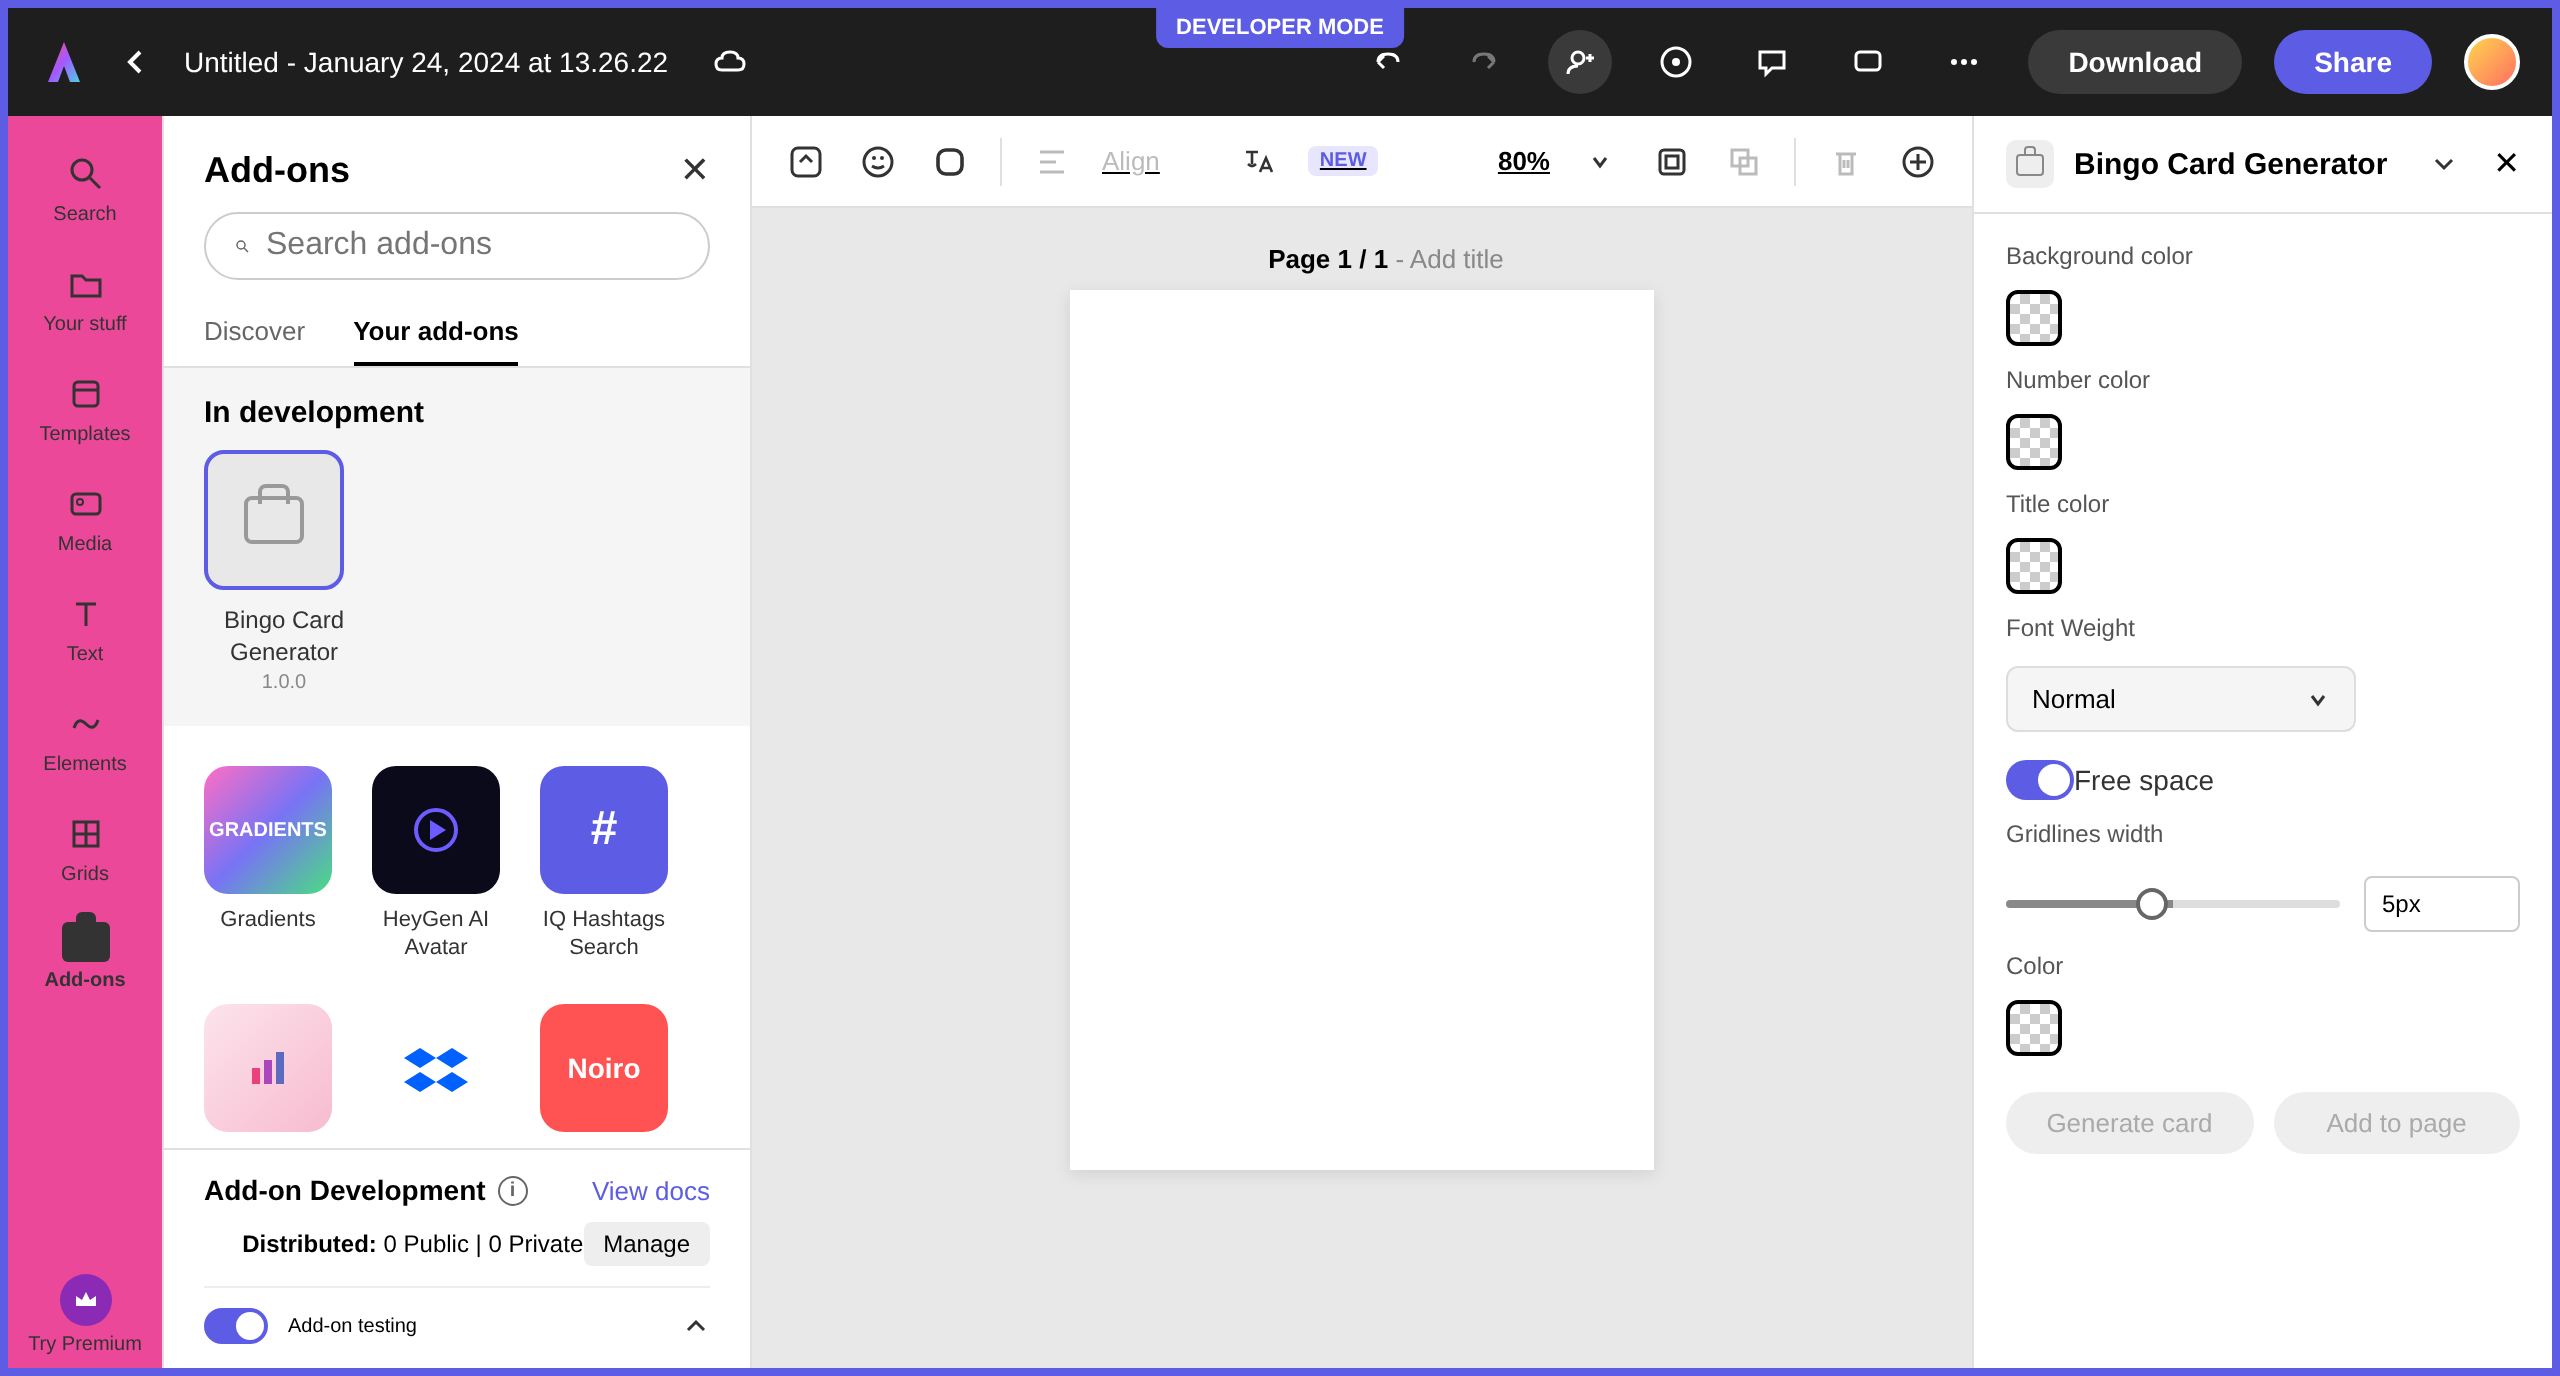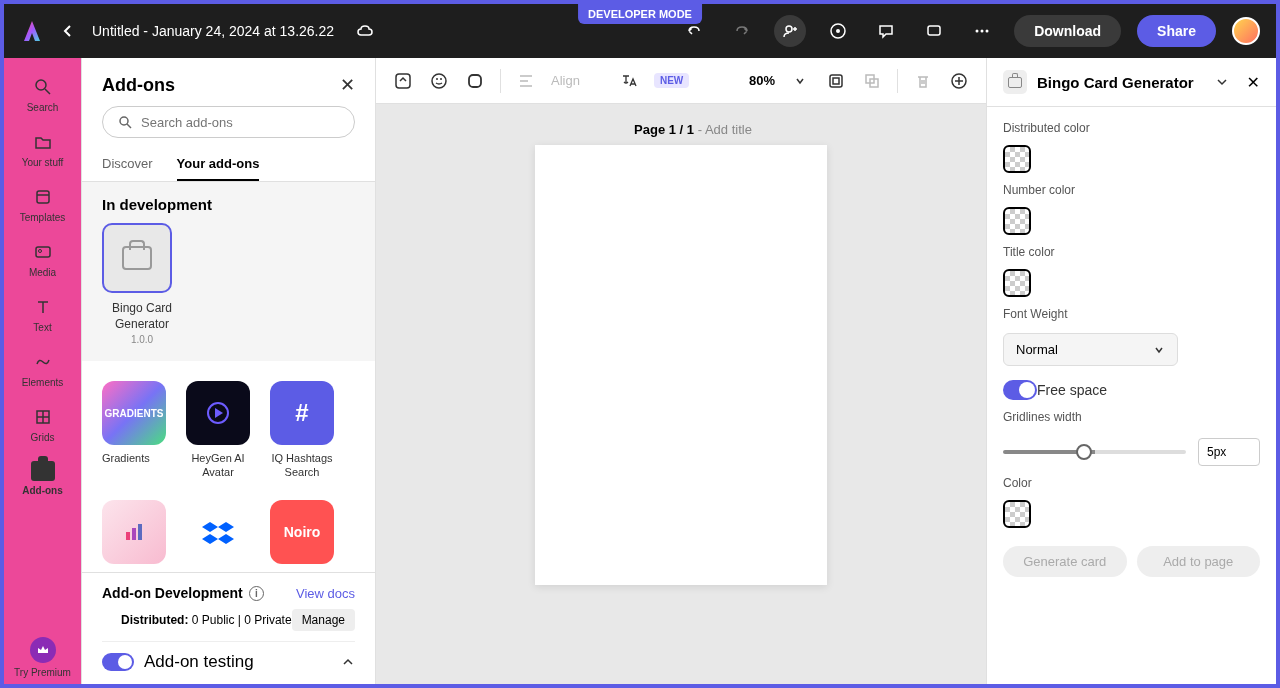--- a/index.html
+++ b/index.html
@@ -26,57 +26,57 @@
 .rail-icon { width: 22px; height: 22px; display: flex; align-items: center; justify-content: center; }
 .premium-icon { width: 26px; height: 26px; border-radius: 50%; background: #8b2bb5; display: flex; align-items: center; justify-content: center; color: #fff; }
 .addons-rail-icon { width: 24px; height: 20px; background: #333; border-radius: 3px; position: relative; }
 .addons-rail-icon::before { content: ''; position: absolute; top: -5px; left: 50%; transform: translateX(-50%); width: 10px; height: 6px; background: #333; border-radius: 3px 3px 0 0; }
 
 .addons-panel { width: 294px; background: #fff; border-right: 1px solid #e0e0e0; display: flex; flex-direction: column; }
 .addons-header { display: flex; align-items: center; justify-content: space-between; padding: 16px 20px 10px; }
 .addons-header h2 { font-size: 18px; font-weight: 700; }
 .close-x { font-size: 18px; cursor: pointer; color: #333; }
 .search-box { margin: 0 20px 10px; border: 1px solid #ccc; border-radius: 20px; padding: 7px 14px; display: flex; align-items: center; gap: 8px; }
-.search-box input { border: none; outline: none; font-size: 13px; flex: 1; }
+.search-box input { border: none; outline: none; font-size: 16px; flex: 1; }
 .tabs-row { display: flex; gap: 24px; padding: 0 20px; border-bottom: 1px solid #e0e0e0; }
 .tab { padding: 8px 0; font-size: 13px; color: #666; cursor: pointer; border-bottom: 2px solid transparent; }
 .tab.active { color: #000; font-weight: 600; border-bottom-color: #000; }
 .addons-body { flex: 1; overflow: auto; background: #f5f5f5; padding: 14px 20px; }
 .section-title { font-size: 15px; font-weight: 600; margin-bottom: 10px; }
 .dev-card { width: 70px; height: 70px; background: #e8e8e8; border: 2.5px solid #5c5ce5; border-radius: 10px; display: flex; align-items: center; justify-content: center; cursor: pointer; }
 .addon-icon-lg { width: 30px; height: 24px; border: 2px solid #999; border-radius: 4px; position: relative; }
 .addon-icon-lg::before { content: ''; position: absolute; top: -8px; left: 50%; transform: translateX(-50%); width: 12px; height: 8px; border: 2px solid #999; border-bottom: none; border-radius: 4px 4px 0 0; }
 .dev-card-label { font-size: 12px; text-align: center; margin-top: 8px; width: 80px; color: #333; line-height: 1.3; }
 .dev-card-ver { font-size: 10px; color: #888; text-align: center; margin-top: 2px; width: 80px; }
 .addons-grid-section { background: #fff; margin: 0 -20px; padding: 20px; }
 .addons-grid { display: flex; gap: 20px; flex-wrap: wrap; }
-.grid-item { width: 64px; display: flex; flex-direction: column; align-items: flex-start; gap: 6px; cursor: pointer; }
+.grid-item { width: 64px; display: flex; flex-direction: column; align-items: center; gap: 6px; cursor: pointer; }
 .grid-thumb { width: 64px; height: 64px; border-radius: 12px; display: flex; align-items: center; justify-content: center; color: #fff; font-weight: 700; font-size: 10px; }
 .grid-label { font-size: 11px; text-align: center; line-height: 1.3; color: #333; }
 .gradients-thumb { background: linear-gradient(135deg,#ff6ec4,#7873f5,#4ade80); }
 .heygen-thumb { background: #0a0a1a; }
 .hashtag-thumb { background: #5c5ce5; font-size: 24px; }
 .pink-thumb { background: linear-gradient(135deg,#fce4ec,#f8bbd0); }
 .dropbox-thumb { background: #fff; color: #0061ff; font-size: 28px; }
 .neiro-thumb { background: #ff5252; font-size: 14px; }
 .dev-footer { border-top: 1px solid #e0e0e0; padding: 12px 20px; background: #fff; }
 .dev-footer-row { display: flex; align-items: center; justify-content: space-between; margin-bottom: 8px; }
 .dev-footer-title { font-size: 14px; font-weight: 600; display: flex; align-items: center; gap: 6px; }
 .info-circle { width: 15px; height: 15px; border: 1.5px solid #666; border-radius: 50%; display: flex; align-items: center; justify-content: center; font-size: 10px; color: #666; }
 .view-docs { color: #5c5ce5; font-size: 13px; cursor: pointer; }
 .dist-row { display: flex; align-items: center; justify-content: flex-end; font-size: 12px; margin-bottom: 10px; border-bottom: 1px solid #eee; padding-bottom: 10px; }
 .manage-btn { background: #eee; border-radius: 4px; padding: 4px 10px; font-size: 12px; cursor: pointer; }
 .toggle-row { display: flex; align-items: center; gap: 10px; }
 .toggle { width: 32px; height: 18px; background: #5c5ce5; border-radius: 10px; position: relative; cursor: pointer; }
 .toggle::after { content: ''; position: absolute; width: 14px; height: 14px; background: #fff; border-radius: 50%; top: 2px; right: 2px; }
-.toggle-label-sm { font-size: 17px; text-align: center; }
+.toggle-label-sm { font-size: 10px; text-align: center; }
 .chev-up { margin-left: auto; cursor: pointer; }
 
 .canvas-area { flex: 1; background: #e8e8e8; display: flex; flex-direction: column; }
-.canvas-toolbar { height: 46px; background: #fff; border-bottom: 1px solid #e0e0e0; display: flex; align-items: center; padding: 0 16px; gap: 14px; }
+.canvas-toolbar { height: 46px; background: #fff; border-bottom: 1px solid #e0e0e0; display: flex; align-items: center; padding: 0 16px; gap: 14px; text-decoration: underline; }
 .tb-icon { width: 22px; height: 22px; display: flex; align-items: center; justify-content: center; cursor: pointer; color: #333; }
 .tb-disabled { color: #bbb; cursor: default; }
 .tb-sep { width: 1px; height: 24px; background: #e0e0e0; }
 .align-text { font-size: 13px; color: #bbb; }
 .new-badge { background: #e8e5ff; color: #5c5ce5; font-size: 10px; font-weight: 700; padding: 2px 6px; border-radius: 4px; }
 .tb-spacer { flex: 1; }
 .zoom-text { font-size: 13px; font-weight: 600; }
 .canvas-page { flex: 1; display: flex; flex-direction: column; align-items: center; padding-top: 18px; overflow: auto; }
 .page-label { font-size: 13px; margin-bottom: 8px; padding-left: 24px; }
 .page-label strong { font-weight: 600; }
@@ -91,21 +91,21 @@
 .rp-label { color: #555; font-size: 12px; }
 .color-swatch { width: 28px; height: 28px; border: 2px solid #000; border-radius: 6px; background: repeating-conic-gradient(#ccc 0% 25%, #fff 0% 50%) 0 0 / 10px 10px; cursor: pointer; }
 .select-box { border: 1px solid #ddd; background: #f5f5f5; border-radius: 6px; padding: 8px 12px; display: flex; justify-content: space-between; align-items: center; cursor: pointer; font-size: 13px; margin-top: 2px; width: 175px; }
 .free-space-row { display: flex; align-items: center; margin-top: 4px; }
 .toggle-lg { width: 34px; height: 20px; background: #5c5ce5; border-radius: 11px; position: relative; cursor: pointer; }
 .toggle-lg::after { content: ''; position: absolute; width: 16px; height: 16px; background: #fff; border-radius: 50%; top: 2px; right: 2px; }
 .free-space-label { font-size: 14px; color: #333; }
 .slider-row { display: flex; align-items: center; gap: 12px; margin-top: 4px; }
 .slider { flex: 1; height: 4px; background: linear-gradient(to right, #888 0%, #888 50%, #ddd 50%, #ddd 100%); border-radius: 2px; position: relative; cursor: pointer; }
 .slider-thumb { position: absolute; left: 44%; top: 50%; transform: translate(-50%,-50%); width: 16px; height: 16px; background: #fff; border: 2px solid #666; border-radius: 50%; }
-.slider-input { width: 62px; border: 1px solid #ccc; border-radius: 4px; padding: 6px 8px; font-size: 12px; }
+.slider-input { width: 78px; border: 1px solid #ccc; border-radius: 4px; padding: 6px 8px; font-size: 12px; }
 .action-btns { display: flex; gap: 10px; margin-top: 8px; }
 .action-btn { flex: 1; padding: 8px; border-radius: 16px; background: #eee; color: #aaa; font-size: 13px; text-align: center; cursor: default; }
 
 svg { display: block; }
 </style>
 </head>
 <body>
 
 <div class="dev-badge">DEVELOPER MODE</div>
 
@@ -425,21 +425,21 @@
         </div>
       <div class="rp-title">Bingo Card Generator</div>
       <div>
           <svg width="14" height="14" viewBox="0 0 14 14">
             <path d="M3 5 L7 9 L11 5" stroke="#333" stroke-width="1.5" fill="none"></path>
           </svg>
         </div>
       <div style="margin-left:8px;font-size:16px;cursor:pointer">✕</div>
     </div>
     <div class="rp-body">
-      <div class="rp-label">Distributed color</div>
+      <div class="rp-label">Background color</div>
       <div class="color-swatch"></div>
       <div class="rp-label">Number color</div>
       <div class="color-swatch"></div>
       <div class="rp-label">Title color</div>
       <div class="color-swatch"></div>
       <div class="rp-label">Font Weight</div>
       <div class="select-box">
           <span>Normal</span>
           <svg width="12" height="12" viewBox="0 0 12 12">
             <path d="M3 4 L6 8 L9 4" stroke="#333" stroke-width="1.5" fill="none"></path>

